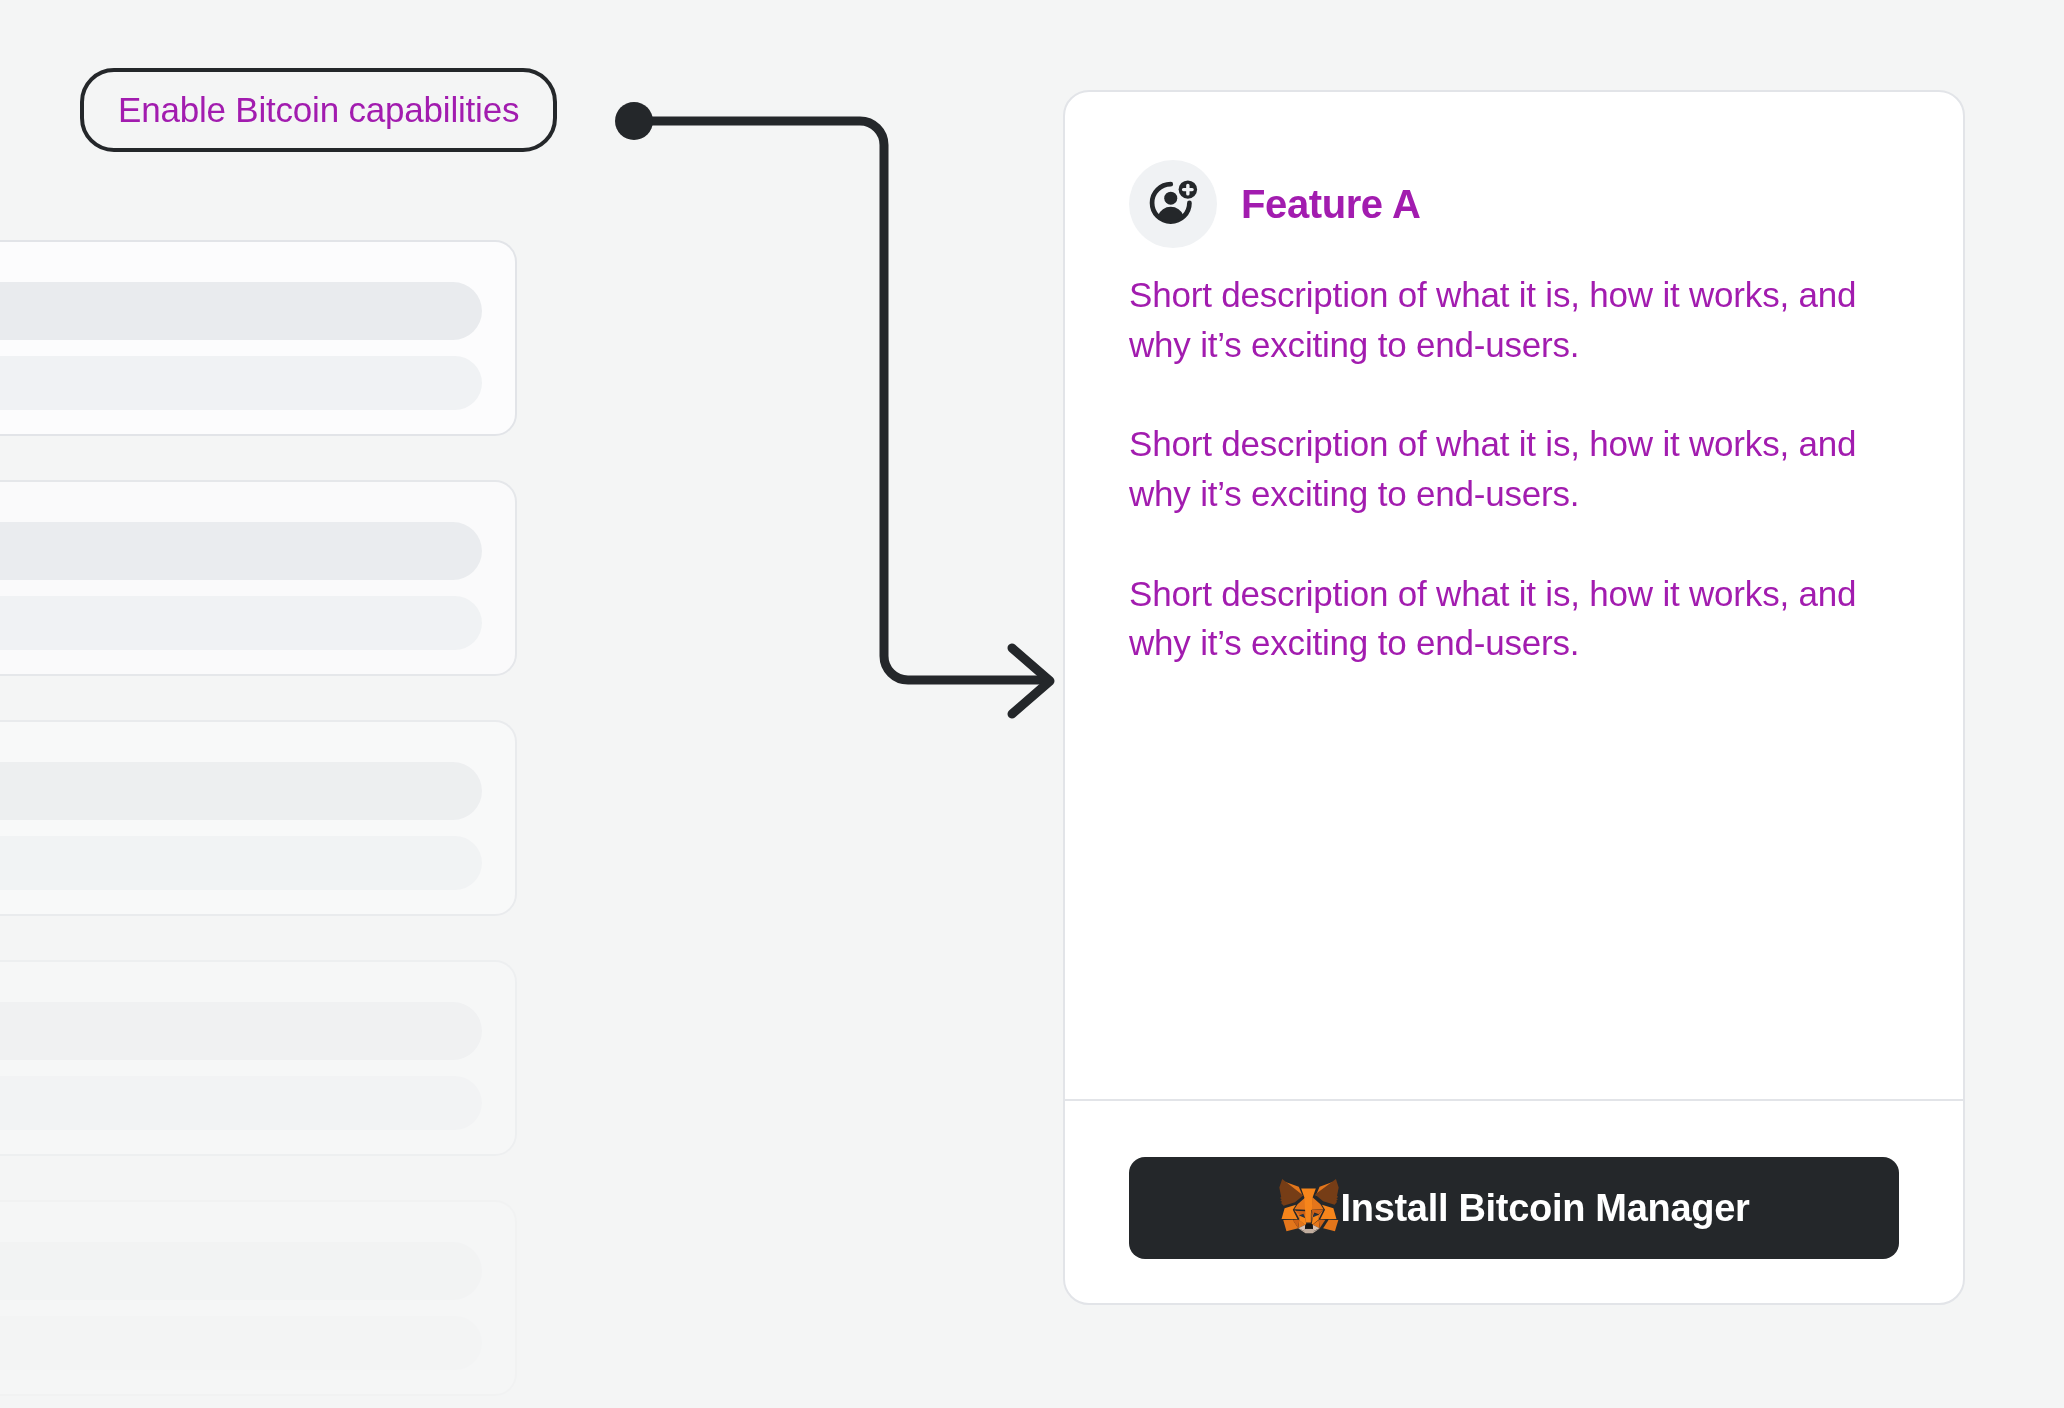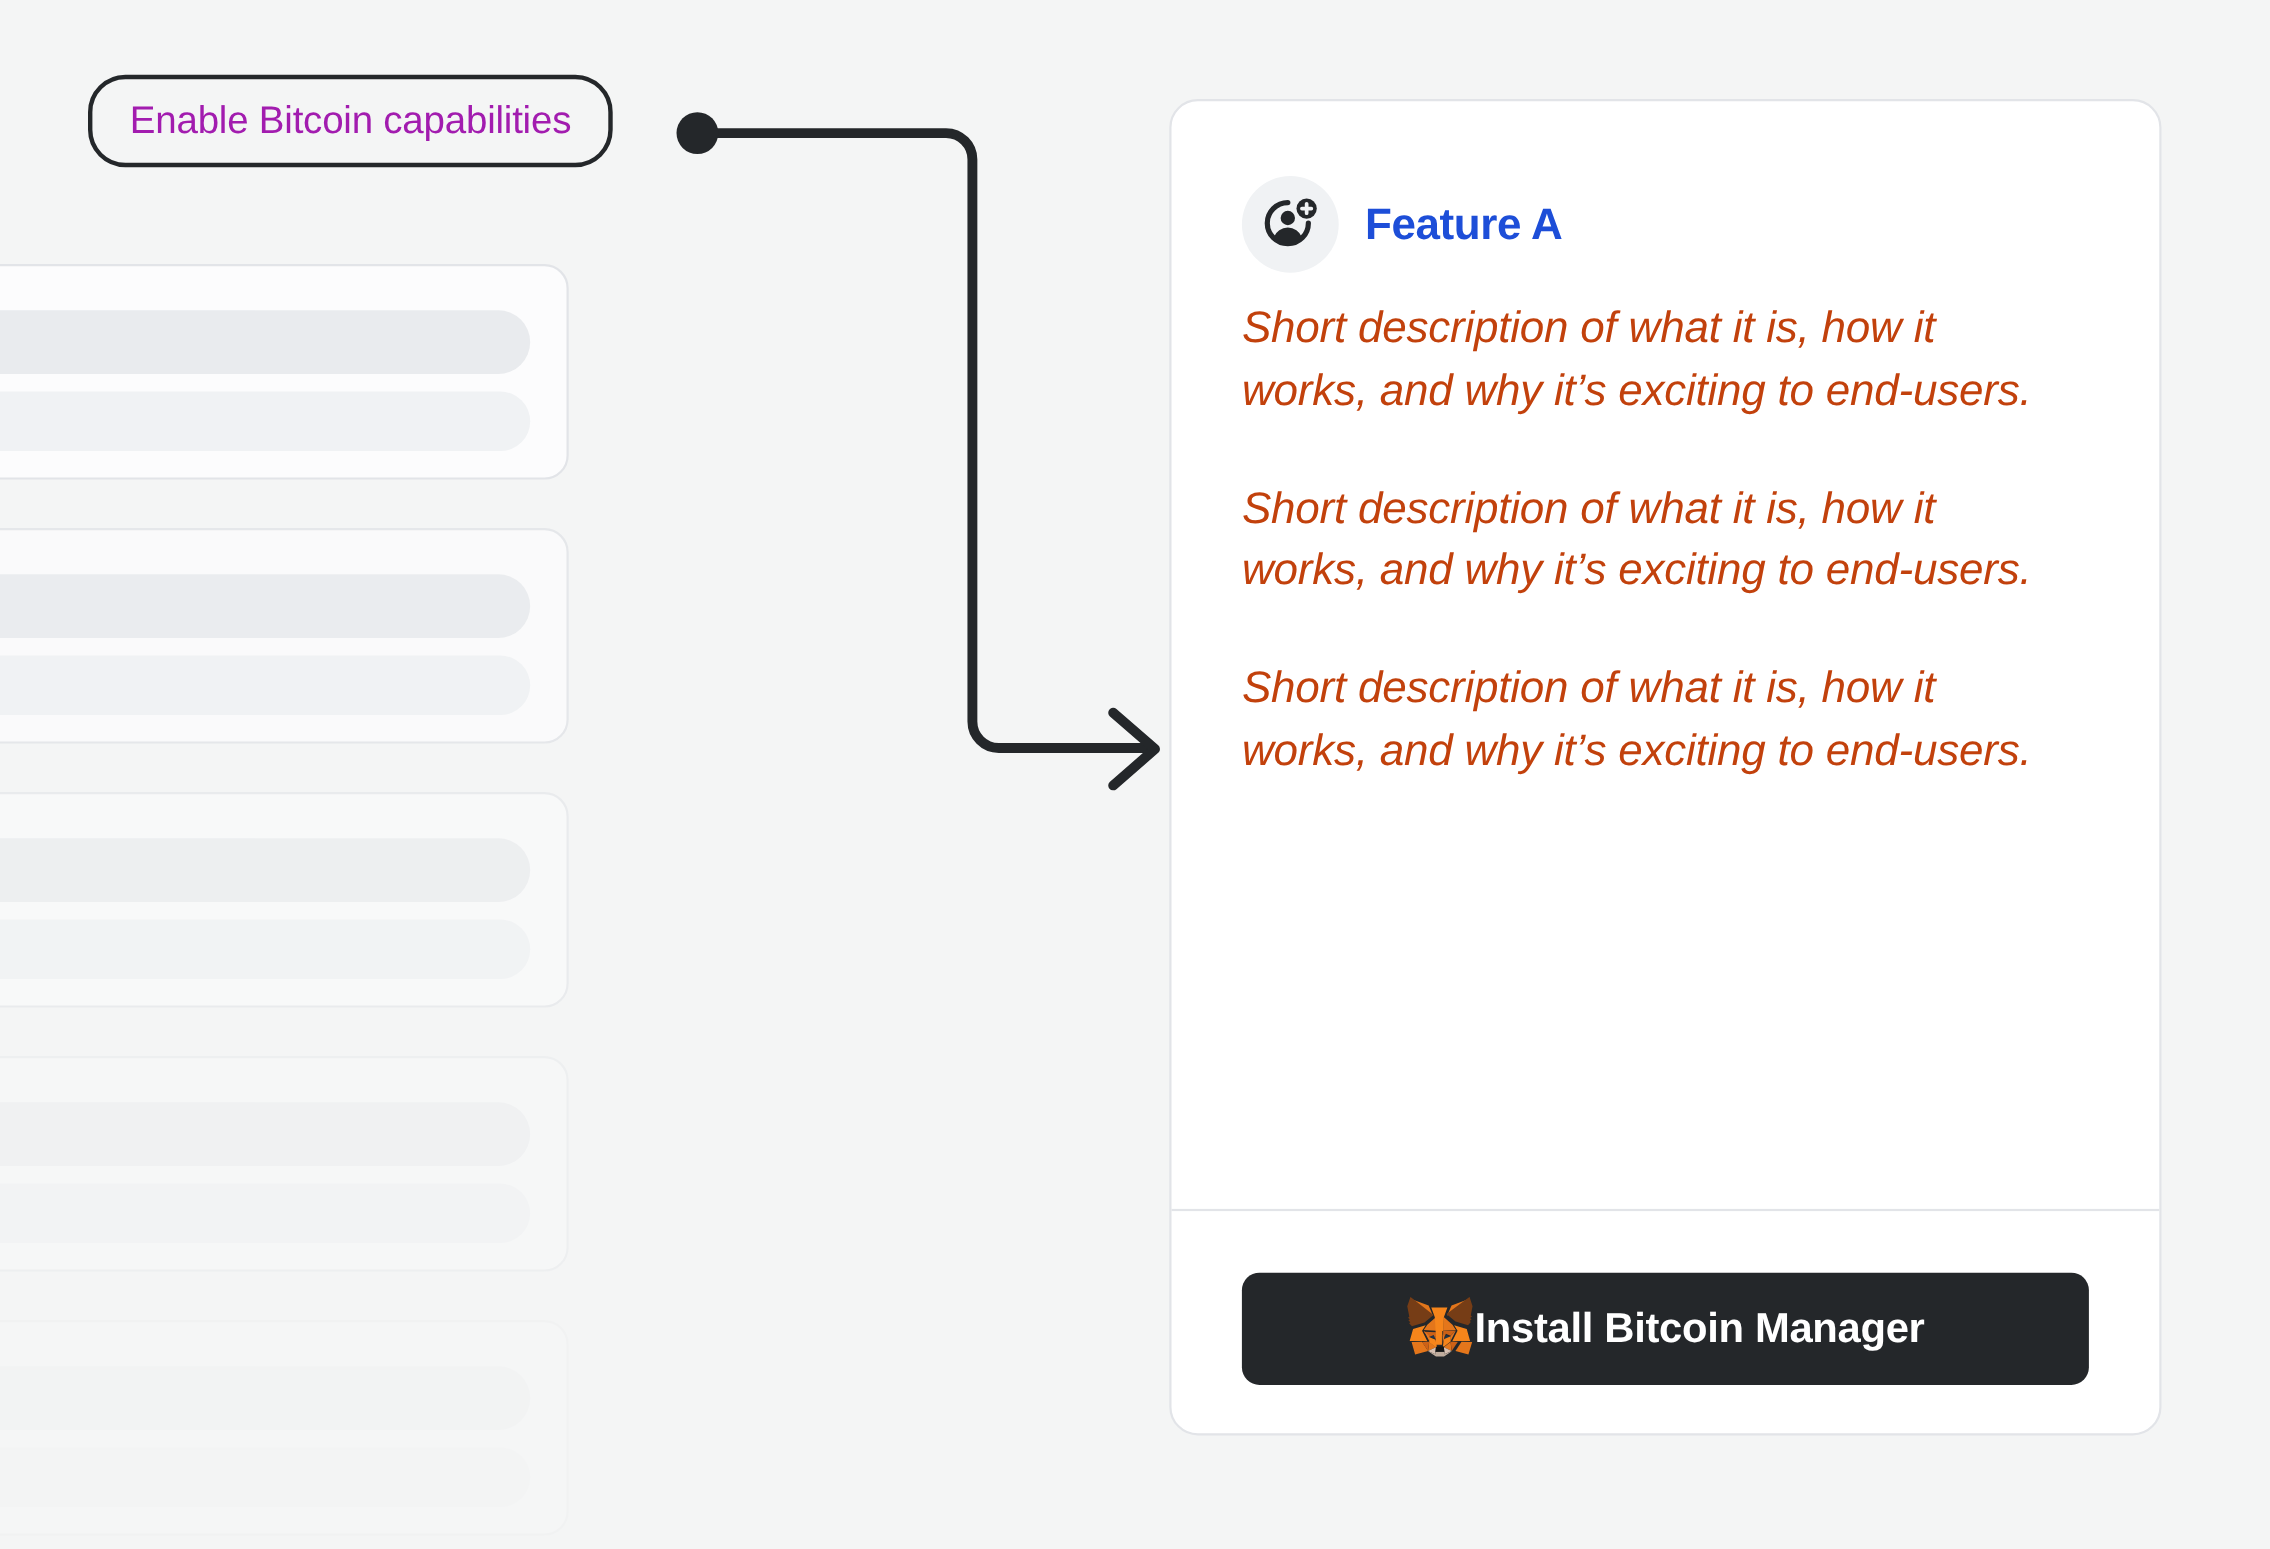--- a/index.html
+++ b/index.html
@@ -110,30 +110,29 @@
     border-radius: 50%;
     background: #F0F2F4;
     display: flex;
     align-items: center;
     justify-content: center;
     flex: none;
   }
   .feature-title {
     font-size: 40px;
     font-weight: bold;
-    color: #1d4ed8;
+    color: #a21caf;
     letter-spacing: -0.4px;
   }
   .feature-desc {
-    font-size: 40px;
+    font-size: 35px;
     line-height: 1.42;
-    color: #c2410c;
+    color: #a21caf;
     letter-spacing: -0.2px;
     max-width: 730px;
-    font-style: italic;
   }
 
   #card-divider {
     height: 2px;
     background: #E2E4E8;
     margin-top: 62px;
   }
 
   #card-footer {
     padding: 56px 64px 44px 64px;

